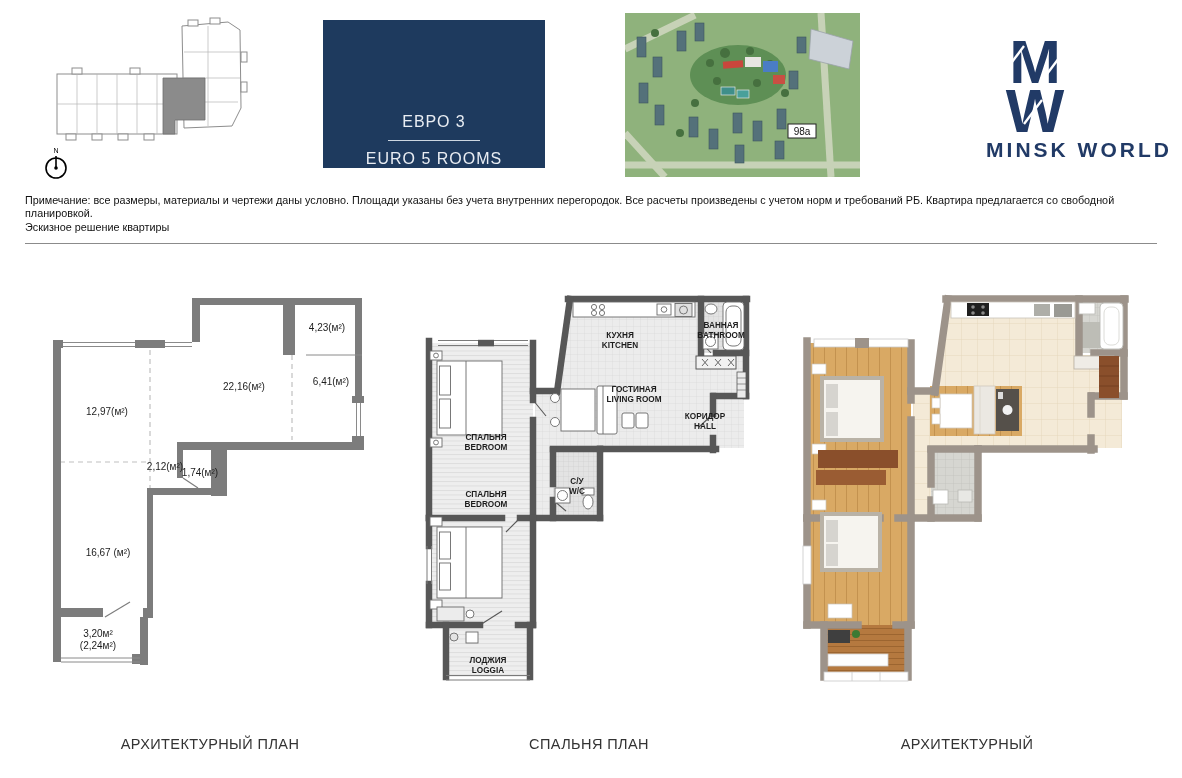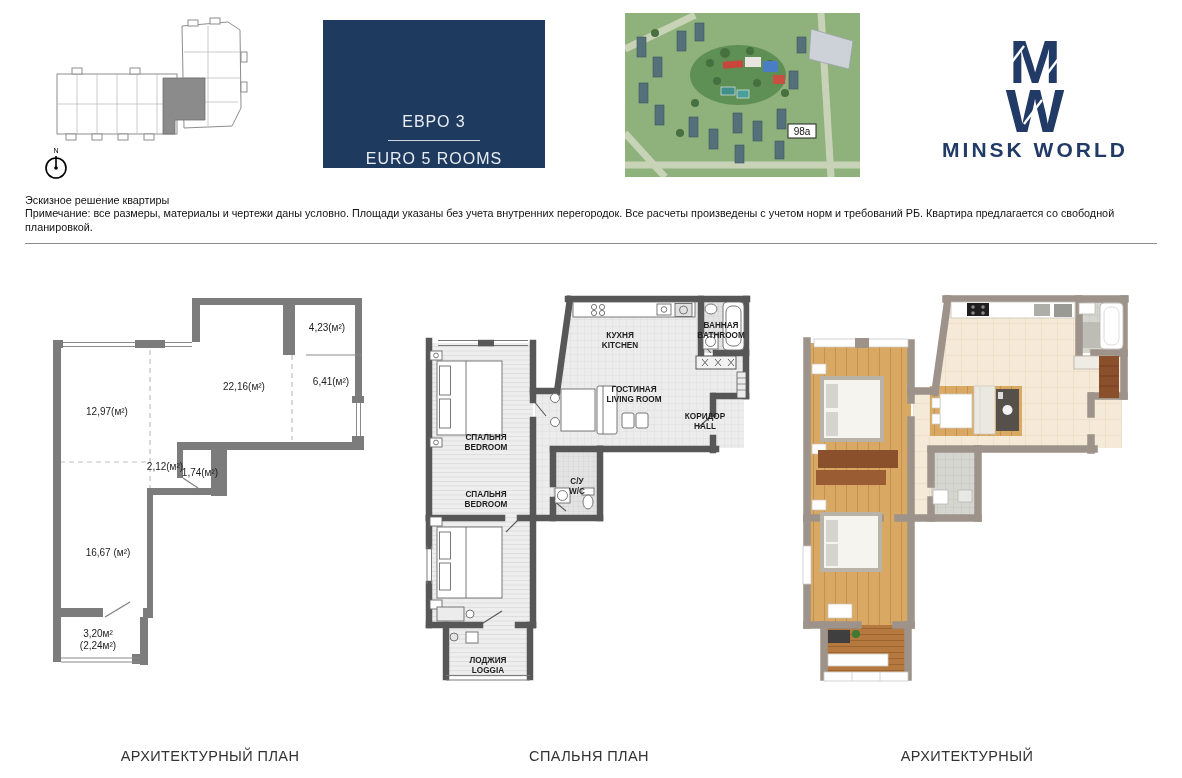--- a/index.html
+++ b/index.html
@@ -9,21 +9,21 @@
   
   #title-box{left:323px;top:20px;width:222px;height:148px;background:#1e3a5e;
              display:flex;flex-direction:column;align-items:center;justify-content:flex-end;}
   #title-box .t{color:#e9edf3;font-size:16px;letter-spacing:1px;}
   #title-box .divider{width:92px;height:1px;background:#cdd6e0;margin:9px 0;}
   #logo-text{color:#213a66;font-size:21px;font-weight:bold;letter-spacing:3px;}
   
   #notes{left:25px;top:194px;width:1134px;font-size:10.8px;line-height:13.4px;color:#111;}
   #notes-rule{left:25px;top:243px;width:1132px;border-top:1px solid #8b8b8b;height:0;}
   
-  .caption{top:736px;font-size:14.5px;color:#333;letter-spacing:.4px;text-align:center;margin-top:12px;}
+  .caption{top:736px;font-size:14.5px;color:#333;letter-spacing:.4px;text-align:center;}
   svg text{font-family:"Liberation Sans",sans-serif;}
   .room-label{font-size:8.2px;font-weight:bold;fill:#1d1d1d;}
   .area-label{font-size:10px;fill:#1d1d1d;}
 </style>
 </head>
 <body>
 
 <div id="page">
 
   <svg class="abs" style="left:42px;top:12px" width="215" height="175" viewBox="0 0 215 175">
@@ -127,25 +127,25 @@
     <g fill="#213a66" font-family="'DejaVu Sans',sans-serif" font-weight="bold">
       <text x="95" y="57" font-size="62" text-anchor="middle">M</text>
       <text x="95" y="106" font-size="62" text-anchor="middle">W</text>
       <g stroke="#ffffff" stroke-width="2.4">
         <path d="M66,44 L84,20"></path>
           <path d="M104,52 L122,28"></path>
           <path d="M84,98 L102,74"></path>
       </g>
     </g>
   </svg>
-  <div id="logo-text" class="abs" style="left:940px;top:138px;width:190px;text-align:center">MINSK WORLD</div>
+  <div id="logo-text" class="abs" style="left:984px;top:138px;width:190px;text-align:center">MINSK WORLD</div>
 
   <div id="notes" class="abs">
+    <div>Примечание: все размеры, материалы и чертежи даны условно. Площади указаны без учета внутренних перегородок. Все расчеты произведены с учетом норм и требований РБ. Квартира предлагается со свободной планировкой.</div>
     <div>Эскизное решение квартиры</div>
-    <div>Примечание: все размеры, материалы и чертежи даны условно. Площади указаны без учета внутренних перегородок. Все расчеты произведены с учетом норм и требований РБ. Квартира предлагается со свободной планировкой.</div>
   </div>
   <div id="notes-rule" class="abs"></div>
 
   <svg class="abs" style="left:48px;top:290px" width="316" height="382" viewBox="0 0 316 382">
 
     <g stroke="#c0c0c0" stroke-width="1.2" stroke-dasharray="5,4" fill="none">
       <path d="M102,60 V198"></path>
         <path d="M244,65 V150"></path>
         <path d="M12,172 H102"></path>
     </g>

